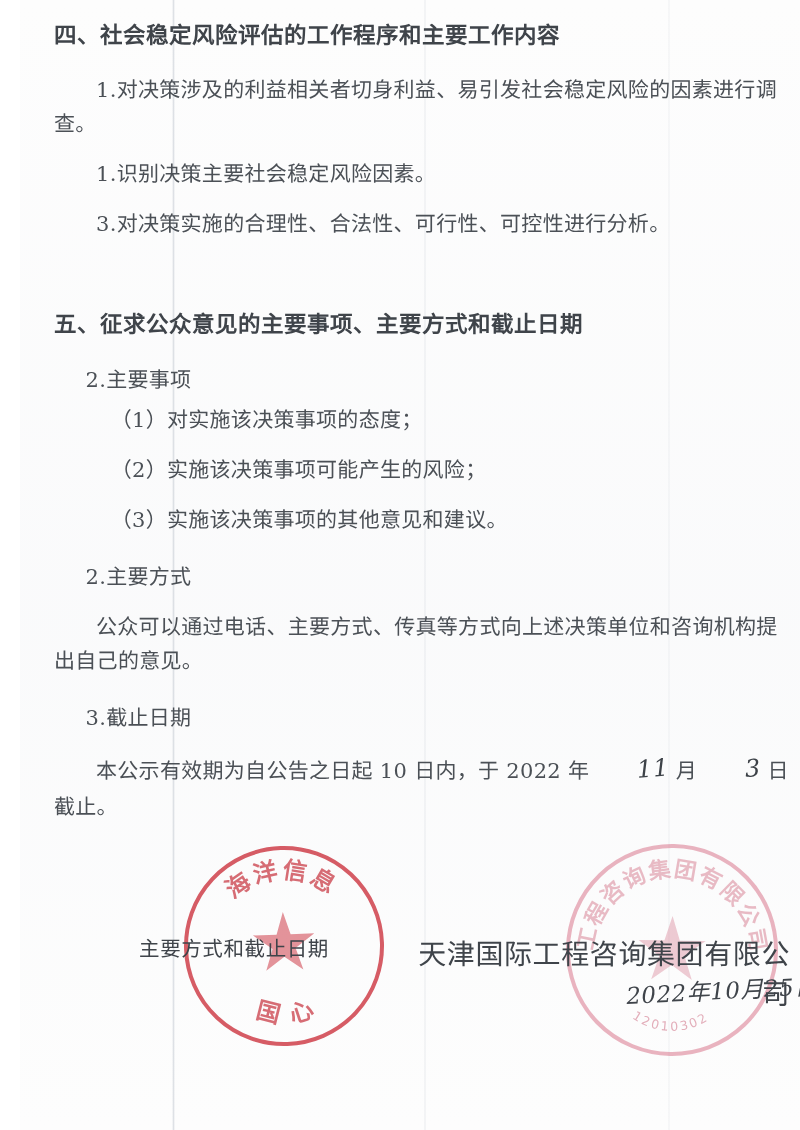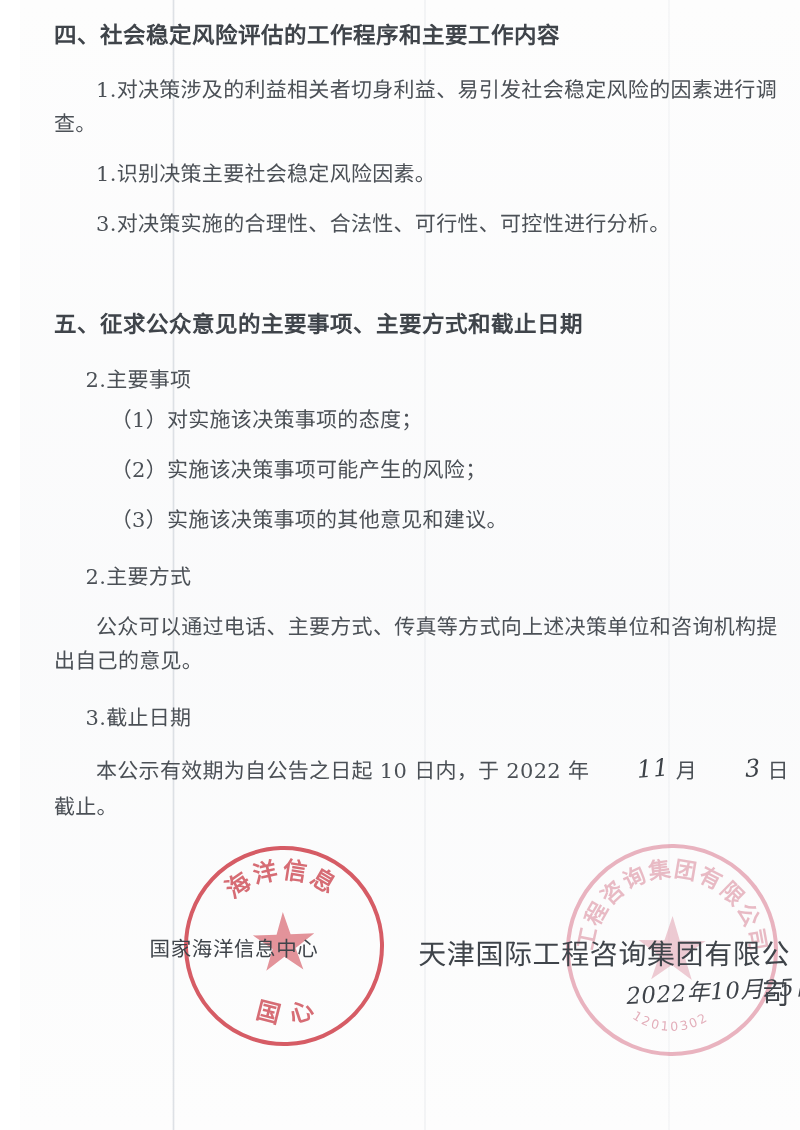--- a/index.html
+++ b/index.html
@@ -268,21 +268,21 @@
           <defs>
             <path id="arcRb" d="M 36,120 A 70,70 0 0 0 176,120" fill="none"></path>
           </defs>
           <text>
             <textPath href="#arcRb" startOffset="50%" text-anchor="middle">12010302</textPath>
           </text>
         </svg>
       </div>
 
       <div class="org-row">
-        <div class="org-left">国家海洋信息中心</div>
+        <div class="org-left">主要方式和截止日期</div>
         <div class="org-right">天津国际工程咨询集团有限公司</div>
       </div>
 
       <div class="seal-date">2022年10月25日</div>
 
     </div>
 
   </div>
 </div>
 

